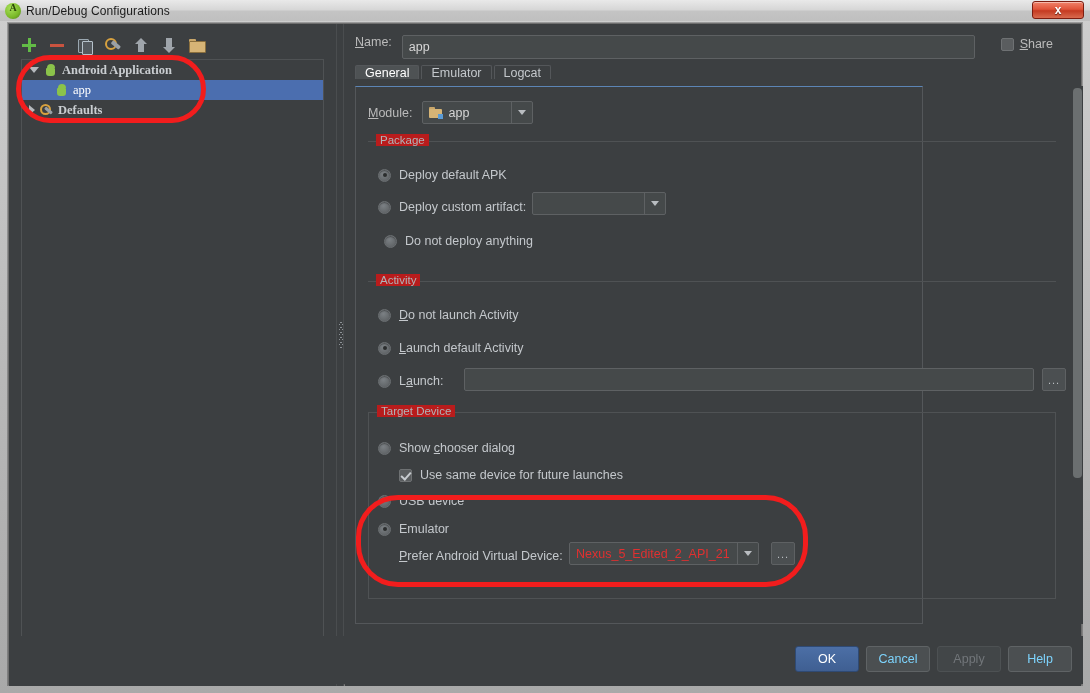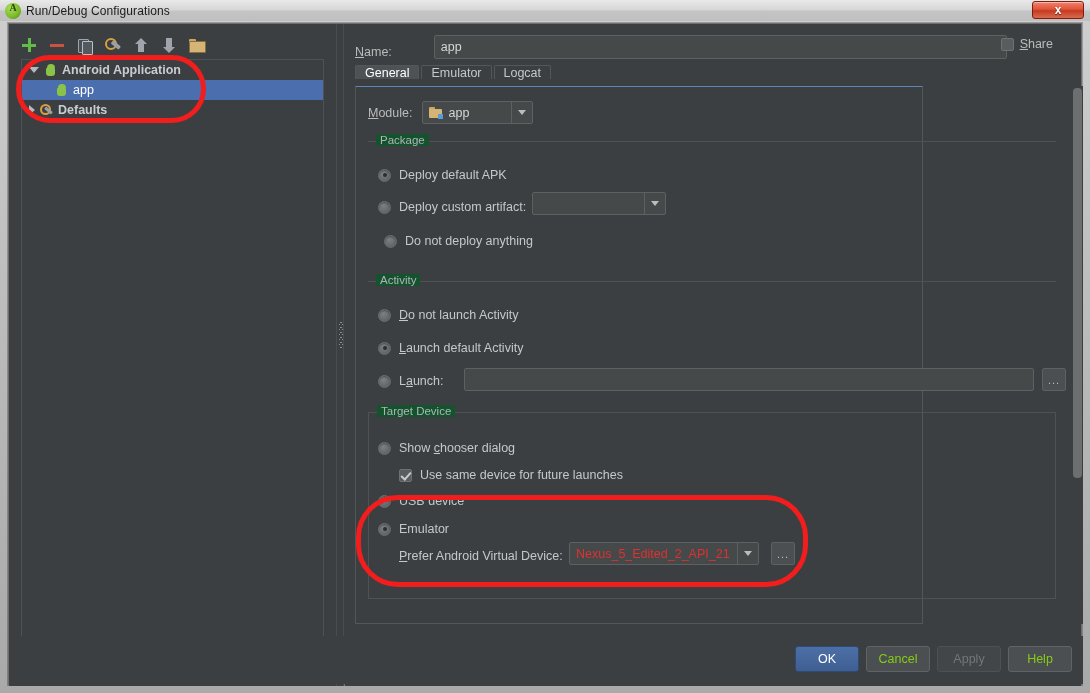--- a/index.html
+++ b/index.html
@@ -177,21 +177,21 @@
     width: 7px; height: 7px; border-radius: 50%;
     border: 2px solid #d7a13f;
   }
   .wrench-sm::after {
     content: ""; position: absolute; left: 4px; top: 5px;
     width: 9px; height: 3px; background: #9aa0a6;
     transform: rotate(40deg); border-radius: 1px;
   }
   .tree-indent-1 { padding-left: 7px; }
   .tree-indent-2 { padding-left: 33px; }
-  .tree-label { font-weight: bold; }
+  .tree-label { font-weight: bold; font-family: Liberation Serif, serif; }
   .tree-label.child { font-weight: normal; }
 
   
   .splitter {
     position: absolute; left: 327px; top: 0; width: 8px; height: 662px;
     background: #3c3f41; border-left: 1px solid #4a4d4f; border-right: 1px solid #4a4d4f;
   }
   .splitter-dots {
     position: absolute; left: 2px; top: 296px; width: 4px; height: 28px;
     background-image:
@@ -202,21 +202,21 @@
   }
 
   
   .right-panel {
     position: absolute; left: 336px; top: 0; right: 0; height: 662px;
     background: #3c3f41;
   }
 
   .name-row {
     position: absolute; left: 10px; top: 11px; right: 10px; height: 24px;
-    display: flex; align-items: flex-end; gap: 32px;
+    display: flex; align-items: flex-start;
   }
   .lbl { font-size: 12.5px; color: #bbbbbb; white-space: nowrap; }
   .textfield {
     background: #45494a; border: 1px solid #5e6163; border-radius: 2px;
     height: 24px; display: flex; align-items: center; padding: 0 6px;
     font-size: 12.5px; color: #d6d6d6;
   }
   .name-input { margin-left: 10px; width: 573px; }
   .share-box {
     position: absolute; right: 28px; top: 13px;
@@ -287,21 +287,21 @@
   }
 
   
   .group {
     position: absolute;
     border: 1px solid #4f5254;
   }
   .group.noborder { border: none; border-top: 1px solid #4f5254; }
   .group-title {
     position: absolute; top: -8px; left: 8px; padding: 0 4px;
-    background: #14532d; font-size: 11.5px; color: #b0b4b8; white-space: nowrap;
+    background: #b91c1c; font-size: 11.5px; color: #b0b4b8; white-space: nowrap;
   }
 
   .opt {
     position: absolute; display: flex; align-items: center; gap: 8px;
     font-size: 12.5px; color: #c4c8cc; white-space: nowrap;
   }
   .radio {
     width: 13px; height: 13px; border-radius: 50%; flex: none;
     background: radial-gradient(circle at 40% 35%, #7b8084 0%, #64686b 65%, #55595c 100%);
     border: 1px solid #6b6f72;
@@ -345,21 +345,21 @@
   }
 
   
   .btnbar {
     position: absolute; left: 0; bottom: 0; width: 1074px; height: 48px;
     background: #3c3f41;
   }
   .btn {
     position: absolute; top: 10px; height: 26px; width: 64px;
     display: flex; align-items: center; justify-content: center;
-    font-size: 12.5px; color: #84cc16;
+    font-size: 12.5px; color: #7dd3fc;
     background: #4b4f51; border: 1px solid #5f6365; border-radius: 3px;
   }
   .btn.default {
     background: linear-gradient(to bottom, #4c6fa6 0%, #3f5f92 100%);
     border: 1px solid #2f4a74; color: #ffffff;
   }
   .btn.disabled { color: #72767a; border-color: #4d5153; background: #424648; }
 
   
   .annot {

